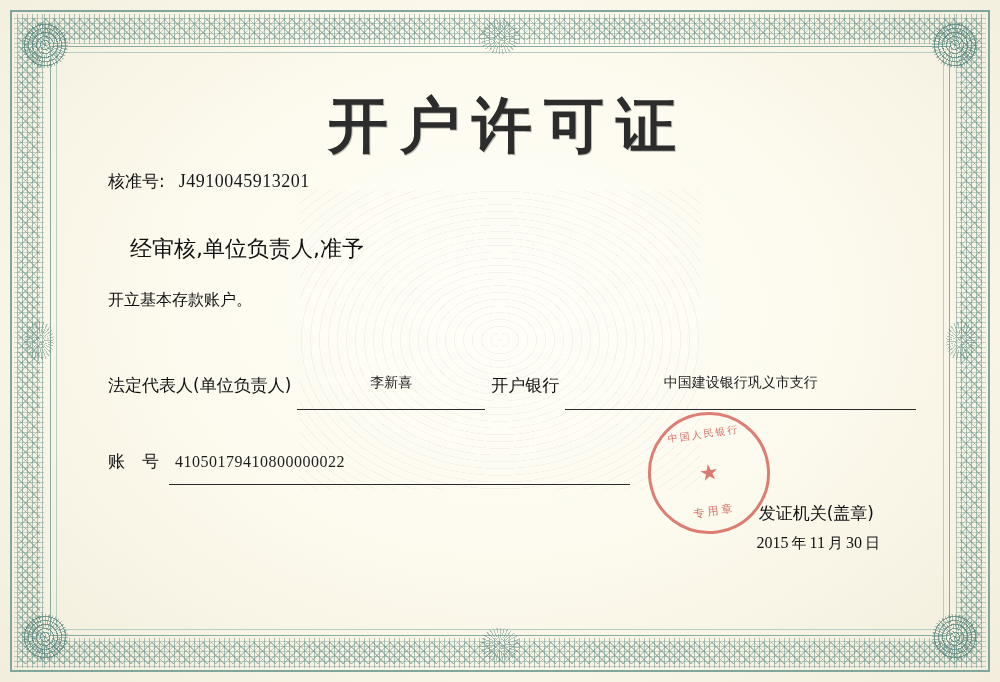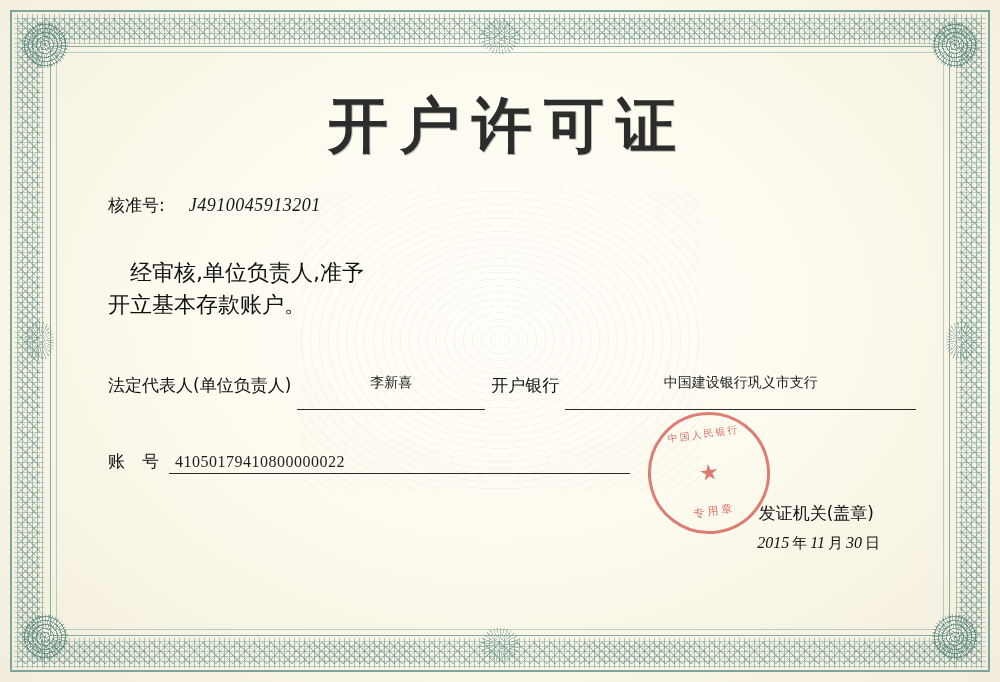--- a/index.html
+++ b/index.html
@@ -174,29 +174,27 @@
     font-size: 17px;
     color: #1b1b1b;
     display: flex;
     align-items: baseline;
   }
   .label-cn {
     font-family: "DejaVu Sans", sans-serif;
     font-size: 17px;
     color: #111;
     white-space: nowrap;
-    margin-top: 24px;
   }
   .val-mono {
     font-family: "Liberation Serif", serif;
     font-size: 18px;
     color: #16181a;
-    margin-left: 24px;
+    margin-left: 14px;
     letter-spacing: 0.5px;
-    font-style: italic;
   }
   .spacer { flex: 1 1 auto; }
 
   .serial-block {
     display: flex;
     align-items: baseline;
     margin-right: 18px;
   }
   .serial-red {
     color: #c0271d;
@@ -237,21 +235,21 @@
     white-space: nowrap;
     font-family: "DejaVu Sans", sans-serif;
     font-size: 22px;
   }
 
   .para2 {
     position: absolute;
     top: 228px;
     left: 38px;
     font-family: "DejaVu Sans", sans-serif;
-    font-size: 22px;
+    font-size: 16px;
     color: #101010;
   }
 
   .row-rep {
     position: absolute;
     top: 312px;
     left: 38px;
     right: 8px;
     display: flex;
     align-items: flex-start;
@@ -281,21 +279,21 @@
     right: 300px;
     display: flex;
     align-items: baseline;
   }
   .fill-acct {
     flex: 1 1 auto;
     border-bottom: 1px solid #2a2a2a;
     font-family: "Liberation Serif", serif;
     font-size: 16px;
     color: #1d1d1d;
-    padding-bottom: 2px;
+    padding-bottom: 13px;
     margin-left: 10px;
     padding-left: 6px;
     letter-spacing: 0.5px;
   }
 
   .issuer {
     position: absolute;
     right: 56px;
     top: 440px;
     text-align: right;
@@ -309,21 +307,20 @@
     top: 472px;
     font-family: "DejaVu Sans", sans-serif;
     font-size: 15px;
     color: #111;
     white-space: nowrap;
   }
   .issue-date .num {
     font-family: "Liberation Serif", serif;
     font-size: 16px;
     margin: 0 3px;
-    font-style: italic;
   }
 
   
   .seal {
     position: absolute;
     left: 648px;
     top: 412px;
     width: 116px;
     height: 116px;
     border: 3px solid rgba(200, 40, 30, 0.72);

